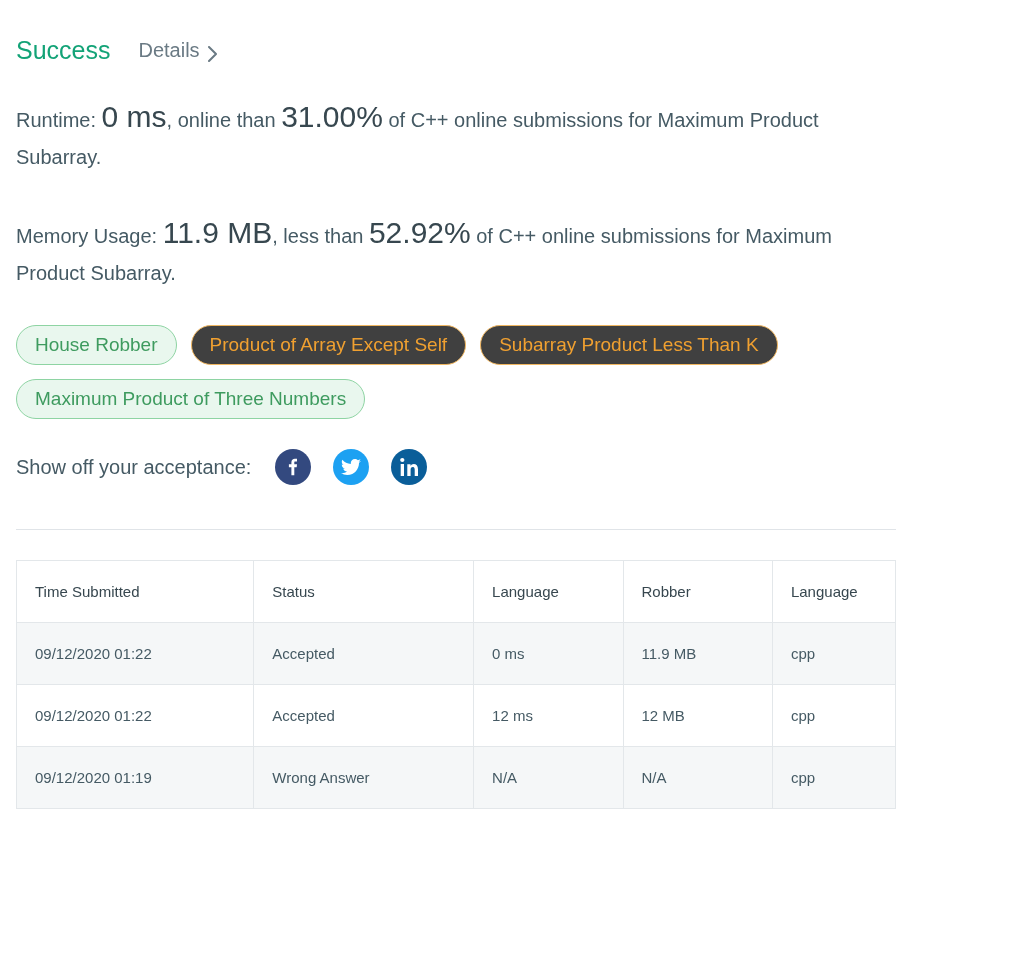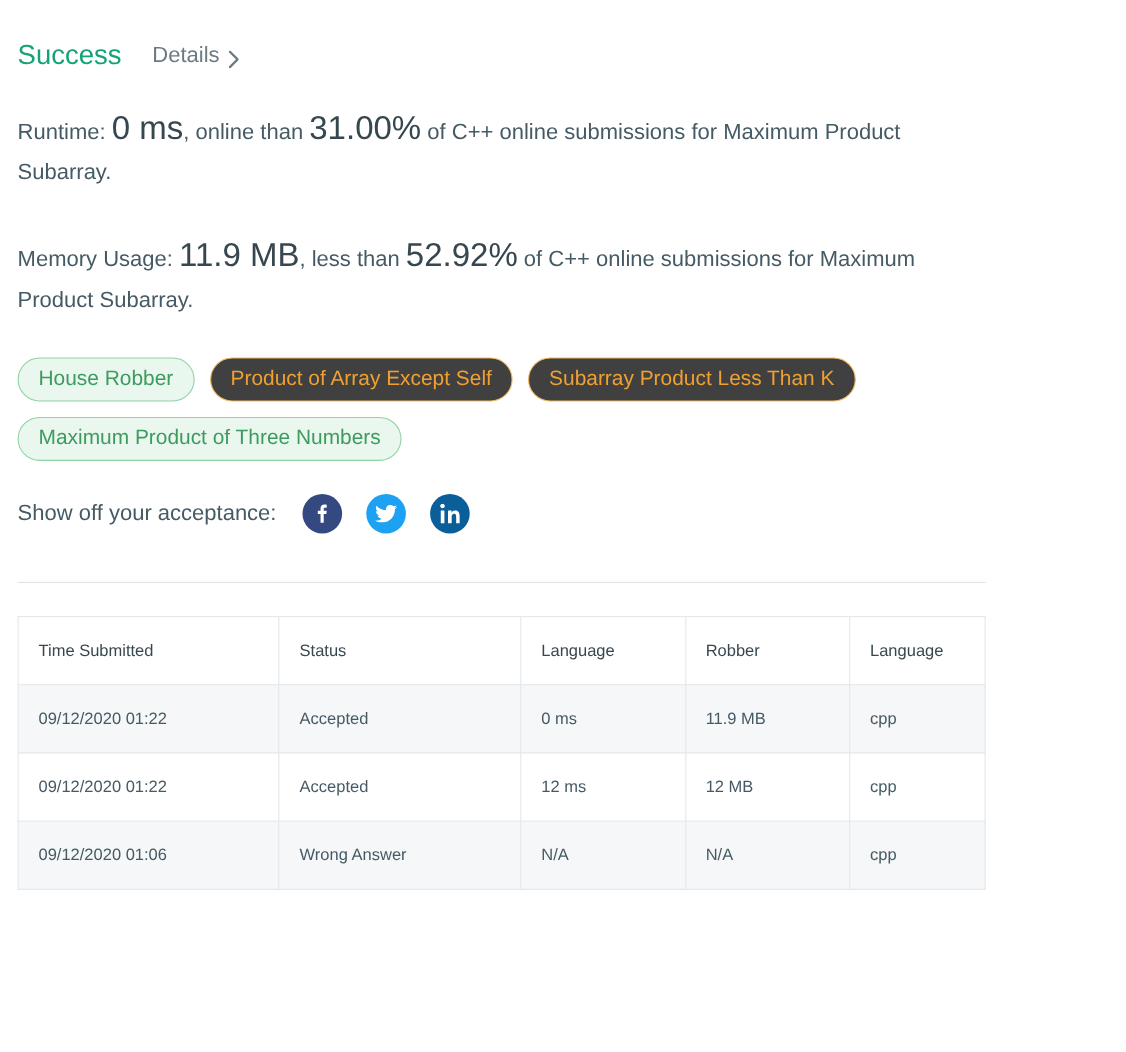--- a/index.html
+++ b/index.html
@@ -222,21 +222,21 @@
           <td>cpp</td>
         </tr>
         <tr>
           <td>09/12/2020 01:22</td>
           <td class="status-accepted">Accepted</td>
           <td>12 ms</td>
           <td>12 MB</td>
           <td>cpp</td>
         </tr>
         <tr>
-          <td>09/12/2020 01:06</td>
+          <td>09/12/2020 01:19</td>
           <td class="status-wrong">Wrong Answer</td>
           <td>N/A</td>
           <td>N/A</td>
           <td>cpp</td>
         </tr>
       </tbody>
   </table>
 
 </div>
 

